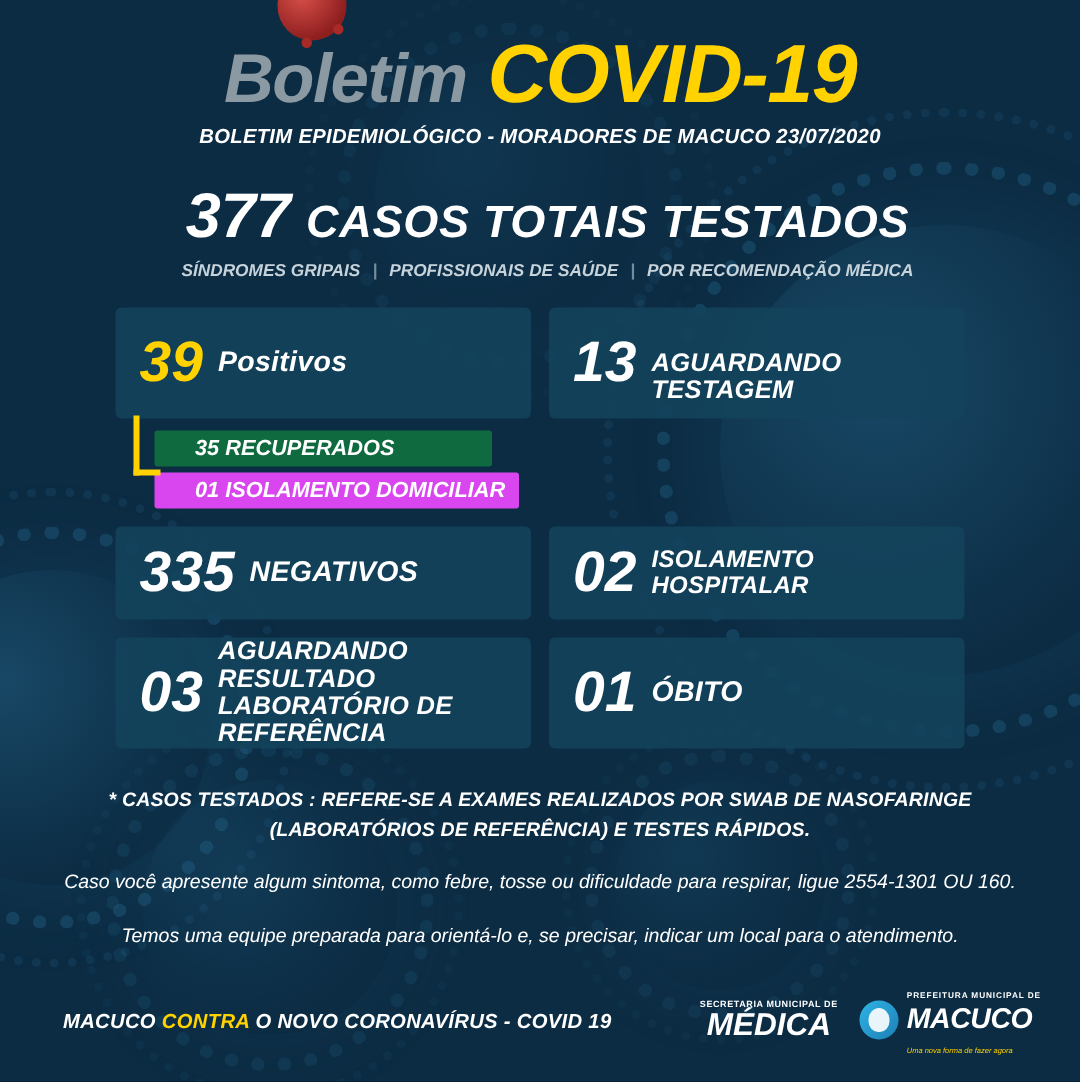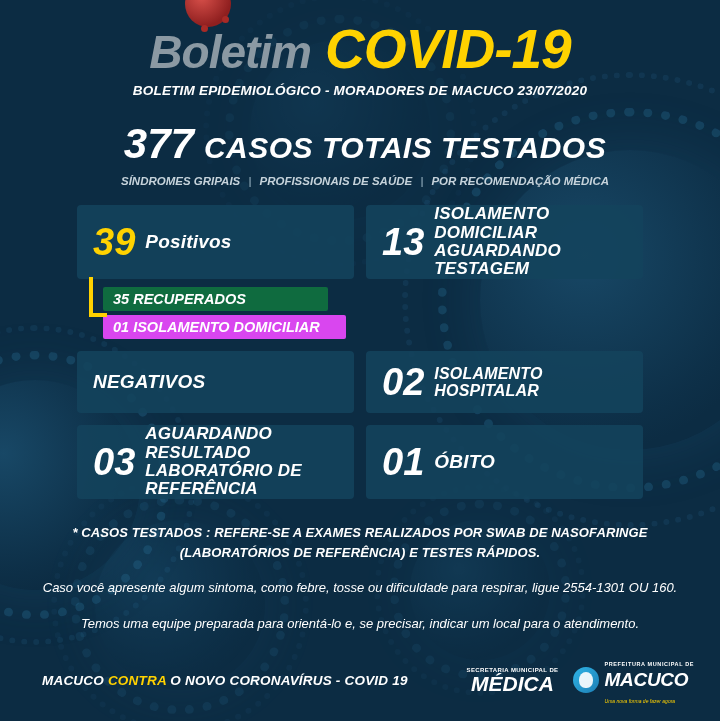--- a/index.html
+++ b/index.html
@@ -204,21 +204,21 @@
     top: -10px;
     width: 14px;
     height: 36px;
     border-left: 4px solid #ffd200;
     border-bottom: 4px solid #ffd200;
   }
   .bar {
     height: 24px;
     display: flex;
     align-items: center;
-    padding-left: 10px;
+    padding-left: 27px;
     box-sizing: border-box;
     font-size: 14.5px;
     font-weight: bold;
     font-style: italic;
     color: #ffffff;
     border-radius: 2px;
     margin-bottom: 4px;
   }
   .bar.green { background: #0f6b3f; width: 225px; }
   .bar.red { background: #d946ef; width: 243px; }
@@ -373,34 +373,35 @@
   <div class="grid">
 
     <div class="row">
       <div class="card left card-tall">
         <span class="num yellow">39</span>
         <span class="lbl">Positivos</span>
       </div>
       <div class="card right card-tall">
         <span class="num white">13</span>
         <span class="lbl small">
-          <span>ISOLAMENTO DOMICILIAR</span><br>
+          <br>
           <span>AGUARDANDO TESTAGEM</span>
         </span>
       </div>
     </div>
 
     <div class="sub-bars">
       <span class="bracket"></span>
       <div class="bar green">35 RECUPERADOS</div>
       <div class="bar red">01 ISOLAMENTO DOMICILIAR</div>
     </div>
 
     <div class="row">
       <div class="card left card-short">
+        <span class="num white">335</span>
         <span class="lbl">NEGATIVOS</span>
       </div>
       <div class="card right card-short">
         <span class="num white">02</span>
         <span class="lbl tiny">ISOLAMENTO HOSPITALAR</span>
       </div>
     </div>
 
     <div class="row">
       <div class="card left card-tall">

